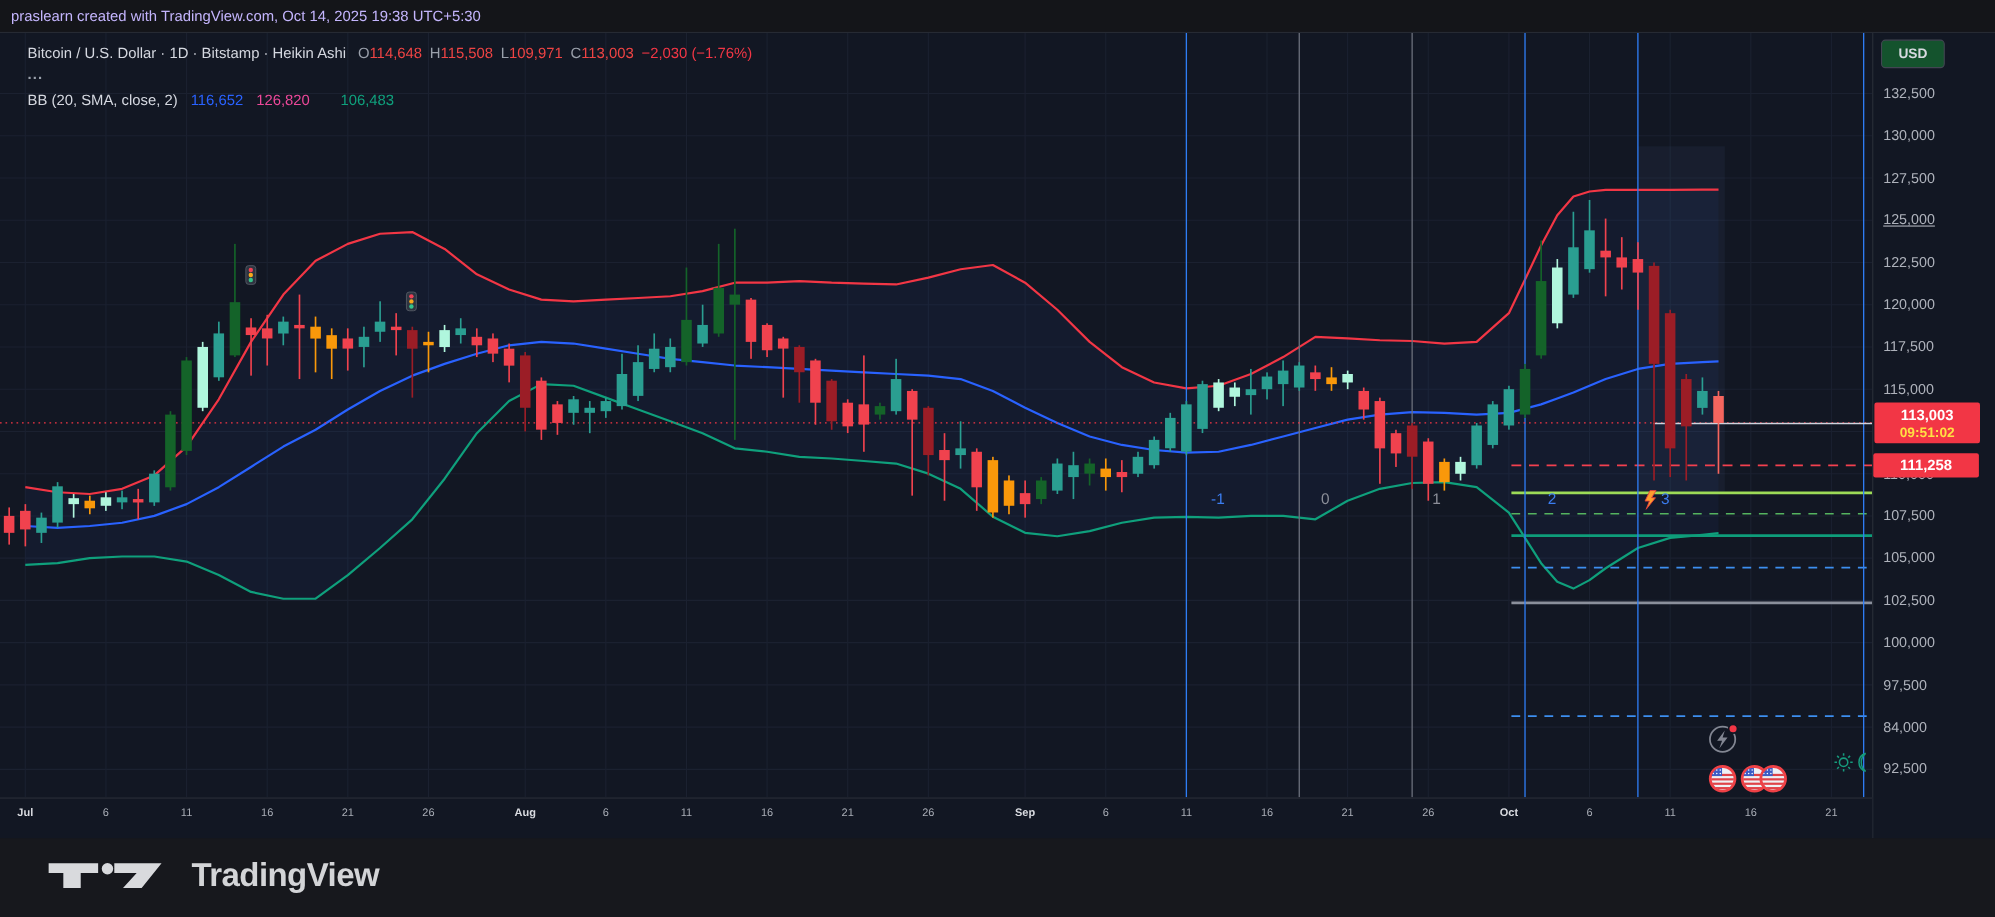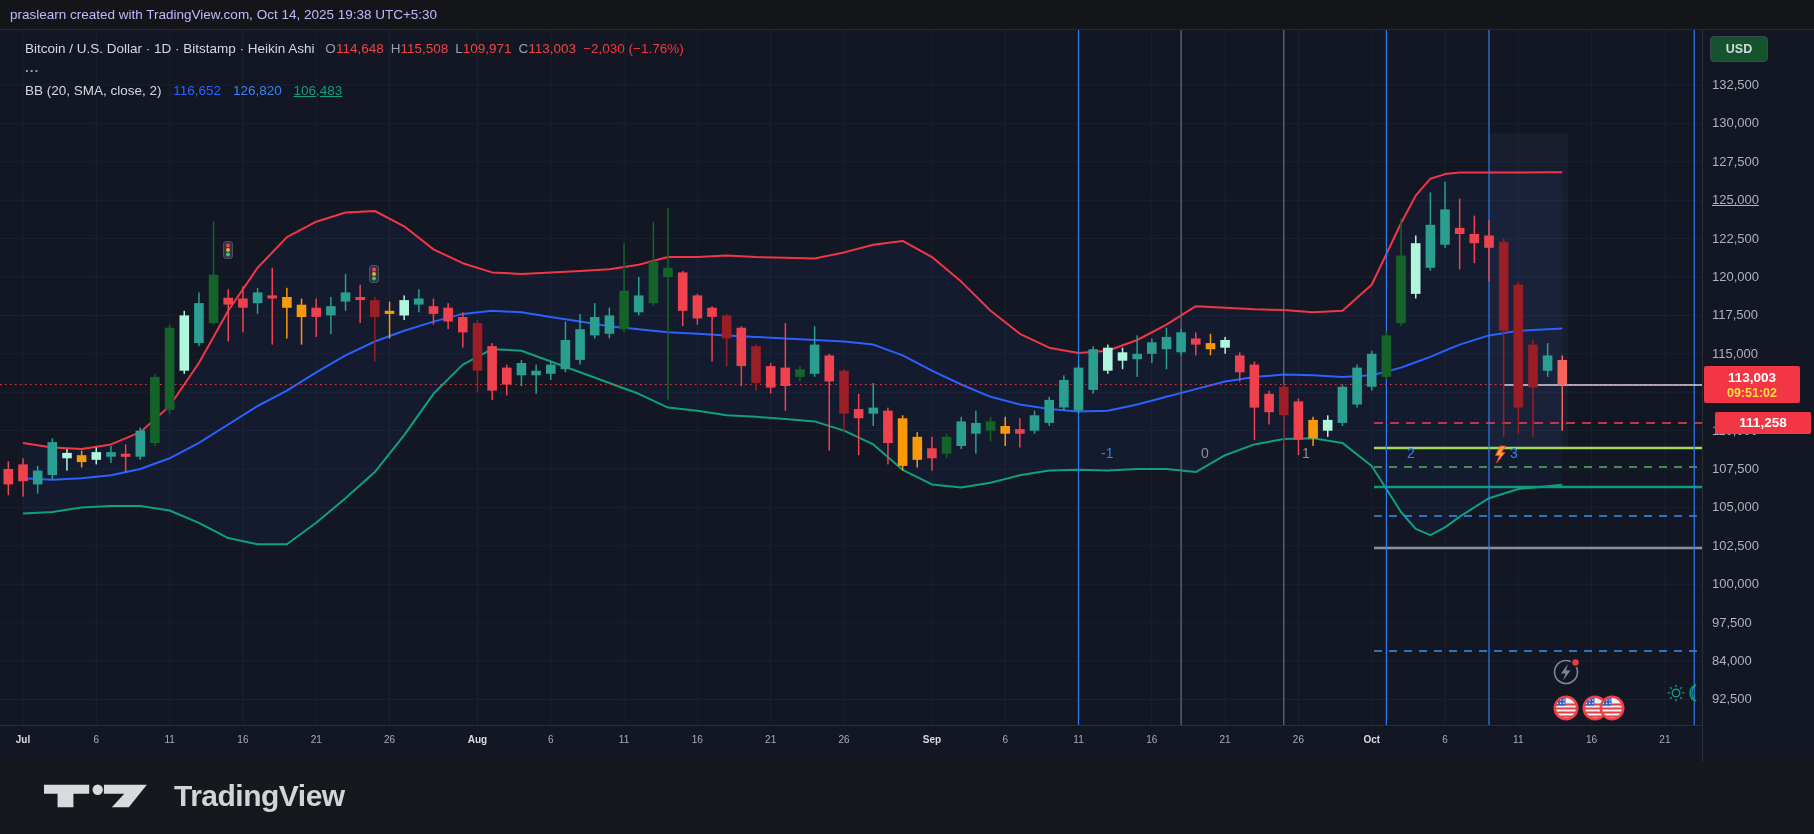--- a/index.html
+++ b/index.html
@@ -13,33 +13,33 @@
   #plot{position:absolute;left:0;top:30px;width:1702px;height:695px;}
   #plot svg{position:absolute;left:0;top:0;}
   
   .legend{position:absolute;left:25px;top:8px;z-index:5;font-size:13.5px;color:#d5d8e0;}
   .legend-row{height:22px;line-height:22px;white-space:nowrap;}
   .ohlc-letter{color:#9aa0ab;margin-left:7px;}
   .ohlc-val{color:#ef4444;}
   .ohlc-chg{color:#f23645;margin-left:7px;}
   .more-row{color:#9aa0ab;font-weight:bold;letter-spacing:1px;height:20px;line-height:16px;}
   .bb-basis{color:#2962ff;margin-left:8px;}
-  .bb-upper{color:#3b82f6;margin-left:8px;}
-  .bb-lower{color:#0fa07c;margin-left:8px;text-decoration:underline;}
+  .bb-upper{color:#ec4899;margin-left:8px;}
+  .bb-lower{color:#0fa07c;margin-left:24px;}
   
   .price-axis{position:absolute;left:1702px;top:30px;width:112px;height:732px;background:#121723;
               border-left:1px solid #2a2e39;box-sizing:border-box;}
   .ptick{position:absolute;left:9px;height:18px;line-height:18px;font-size:13px;color:#aeb2bb;}
   .usd-btn{position:absolute;left:7px;top:6px;width:56px;height:24px;border:1px solid #42465211;
            border:1px solid #424652;border-radius:4px;color:#d7dae0;font-size:12.5px;font-weight:bold;
            text-align:center;line-height:24px;background:#14532d;}
   .pricebox{position:absolute;left:1px;width:96px;background:#f23645;color:#fff;border-radius:2px;
             font-size:13.5px;font-weight:bold;text-align:center;z-index:6;}
   .pricebox .cd{font-size:12.5px;color:#ffdf43;font-weight:bold;line-height:14px;}
-  .alertbox{position:absolute;left:12px;width:96px;background:#f23645;color:#fff;border-radius:2px;
+  .alertbox{position:absolute;left:0;width:96px;background:#f23645;color:#fff;border-radius:2px;
             font-size:13.5px;font-weight:bold;text-align:center;line-height:22px;height:22px;z-index:5;}
   
   .time-axis{position:absolute;left:0;top:725px;width:1702px;height:37px;background:#121723;
              border-top:1px solid #2a2e39;box-sizing:border-box;}
   .ttick{position:absolute;top:8px;transform:translateX(-50%);font-size:10px;color:#a9adb6;}
   .ttick.m{font-weight:bold;color:#d9dbe0;}
   
   .footer{position:absolute;left:0;top:762px;width:1814px;height:72px;background:#17181d;}
   .footer .logo-wrap{position:absolute;left:44px;top:17px;display:flex;align-items:center;}
   .footer .brand{margin-left:26px;font-size:30px;font-weight:bold;color:#d3d4d7;letter-spacing:-0.5px;}

